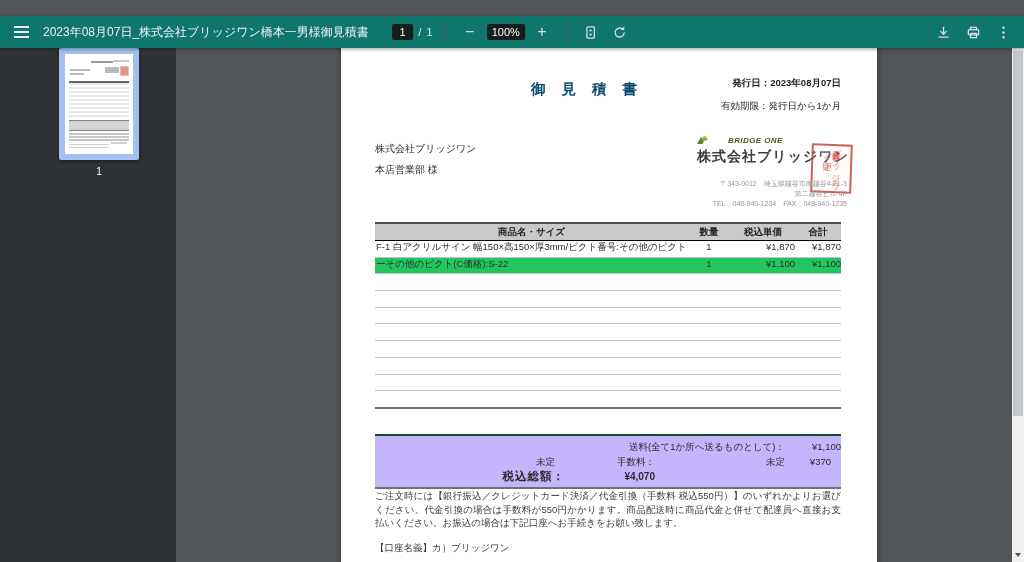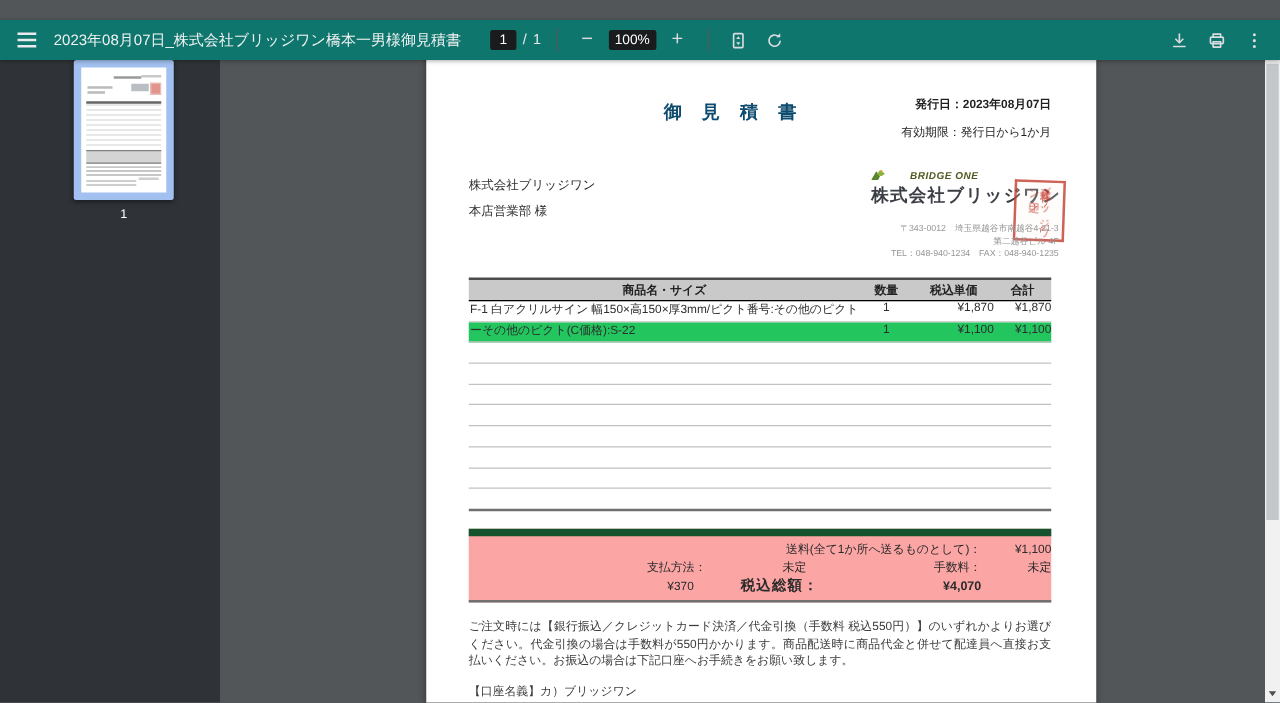--- a/index.html
+++ b/index.html
@@ -94,32 +94,32 @@
   .t-row{display:flex;align-items:flex-start;font-size:9.5px;height:15.5px;
          border-bottom:1px solid #c2c2c2;color:#2e2e2e}
   .t-row.alt{background:#22c55e}
   .c-name{flex:1;padding-left:1px;white-space:nowrap;overflow:hidden}
   .c-qty{width:44px;text-align:center}
   .c-unit{width:64px;text-align:right}
   .c-total{width:46px;text-align:right}
   .t-empty{height:15.75px;border-bottom:1px solid #c2c2c2}
   .t-empty.last{border-bottom:2px solid #6f6f6f}
 
-  .summary{margin-top:14px;background:#fca5a5;border-top:6px solid #14532d;
+  .summary{margin-top:25px;background:#c4b5fd;border-top:2px solid #14532d;
            border-bottom:2px solid #707070;display:grid;
            grid-template-columns:190px 90px 130px 56px;align-items:center;
            font-size:9.5px;color:#2a2a2a;padding:3px 0}
   .summary>div{height:15px;line-height:15px}
   .s-r{text-align:right}
   .sp3{grid-column:1/4}
   .pr{padding-right:10px}
   .s-total-label{font-size:11.5px;font-weight:bold;letter-spacing:1px}
   .s-total-value{font-size:10px;font-weight:bold}
 
-  .notes{margin-top:13px;font-size:9.5px;line-height:13.5px;color:#3a3a3a;text-align:justify}
+  .notes{font-size:9.5px;line-height:13.5px;color:#3a3a3a;text-align:justify}
   .bank{margin-top:11px;font-size:9.5px;line-height:13.5px;color:#3a3a3a}
 </style>
 </head>
 <body>
 
 <div class="toolbar">
   <div class="menu-btn">
       <i></i>
       <i></i>
       <i></i>
@@ -254,21 +254,20 @@
           <div class="t-empty"></div>
           <div class="t-empty"></div>
           <div class="t-empty last"></div>
         </div>
     </div>
 
     <div class="summary">
       <div class="s-r sp3">送料(全て1か所へ送るものとして)：</div>
       <div class="s-r">¥1,100</div>
 
-      <div class="s-r">支払方法：</div>
       <div class="s-r pr">未定</div>
       <div class="s-r">手数料：</div>
       <div class="s-r">未定</div>
 
       <div class="s-r pr">¥370</div>
       <div class="s-r s-total-label">税込総額：</div>
       <div class="s-r s-total-value">¥4,070</div>
     </div>
 
     <div class="notes">ご注文時には【銀行振込／クレジットカード決済／代金引換（手数料 税込550円）】のいずれかよりお選びください。代金引換の場合は手数料が550円かかります。商品配送時に商品代金と併せて配達員へ直接お支払いください。お振込の場合は下記口座へお手続きをお願い致します。</div>

